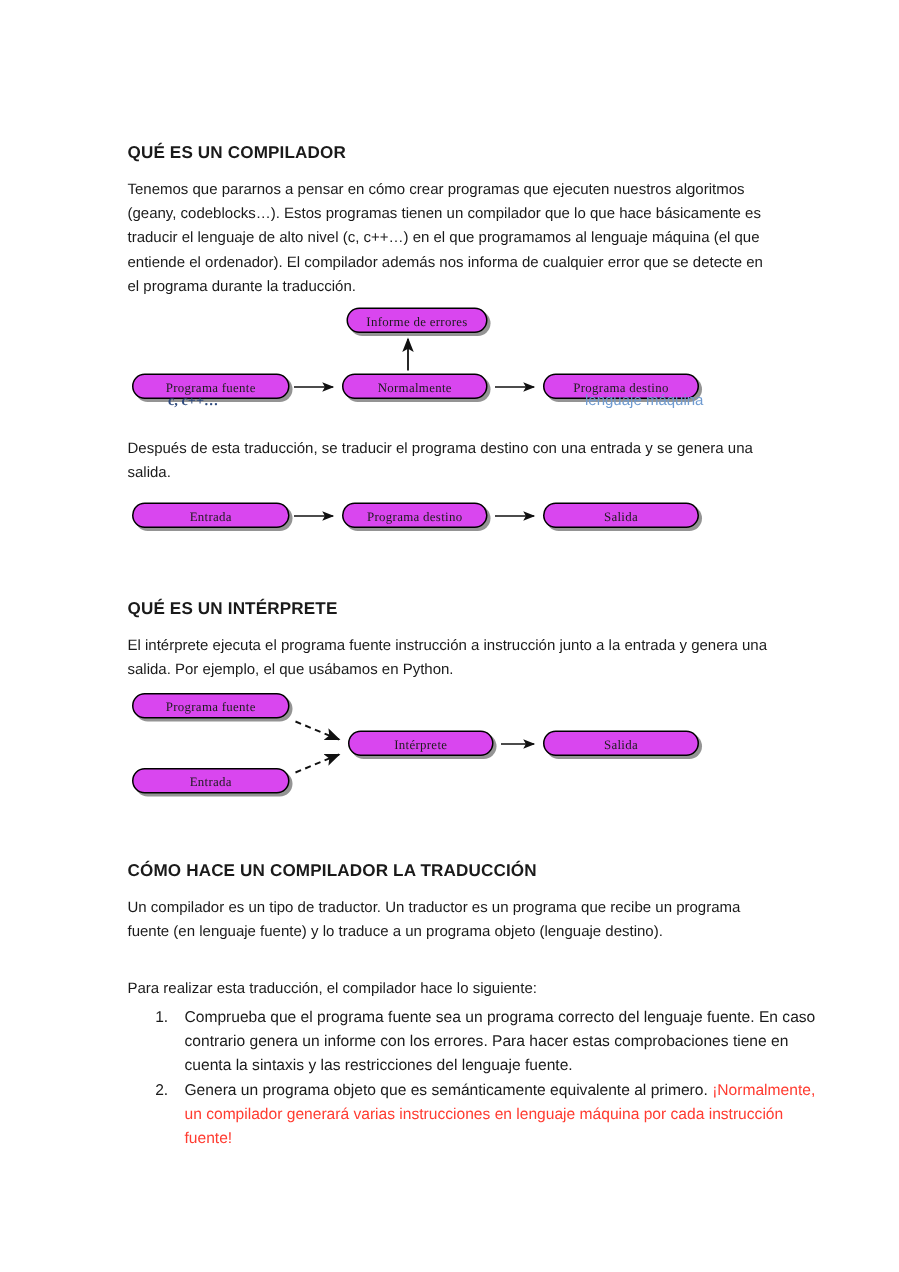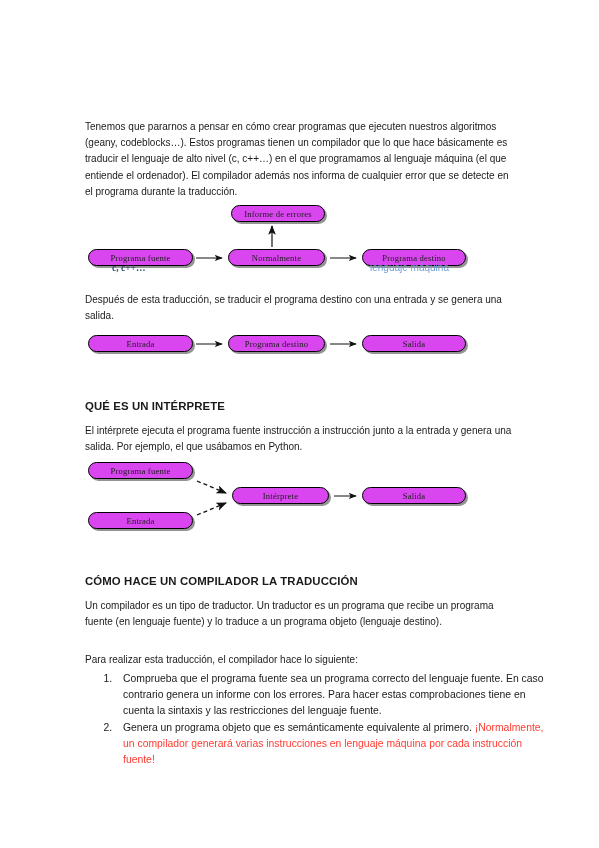--- a/index.html
+++ b/index.html
@@ -109,20 +109,21 @@
     position: absolute;
     overflow: visible;
   }
 </style>
 </head>
 <body>
 
 <div class="page">
 
 
+  <div class="abs section-heading" style="left:85px; top:96px; width:430px;">QUÉ ES UN COMPILADOR</div>
 
   <div class="abs body-text" style="left:85px; top:119px; width:432px;">Tenemos que pararnos a pensar en cómo crear programas que ejecuten nuestros algoritmos (geany, codeblocks…). Estos programas tienen un compilador que lo que hace básicamente es traducir el lenguaje de alto nivel (c, c++…) en el que programamos al lenguaje máquina (el que entiende el ordenador). El compilador además nos informa de cualquier error que se detecte en el programa durante la traducción.</div>
 
   <div class="diagram" style="top:0; height:0;">
 
     <div class="node" style="left:231px; top:205px; width:94px;">Informe de errores</div>
 
     <div class="node" style="left:88px; top:249px; width:105px;">Programa fuente</div>
 
     <div class="node" style="left:228px; top:249px; width:97px;">Normalmente</div>
@@ -138,21 +139,21 @@
           <path d="M0,0 L8,3.2 L0,6.4 L1.8,3.2 Z" fill="#111111"></path>
         </marker>
       </defs>
       <line x1="272" y1="247" x2="272" y2="226" stroke="#111111" stroke-width="1.2" marker-end="url(#ah)"></line>
       <line x1="196" y1="258" x2="222" y2="258" stroke="#111111" stroke-width="1" marker-end="url(#ah2)"></line>
       <line x1="330" y1="258" x2="356" y2="258" stroke="#111111" stroke-width="1" marker-end="url(#ah2)"></line>
     </svg>
 
     <div class="note note-blue-dark" style="left:112px; top:263px;">c, c++…</div>
 
-    <div class="note note-blue-light" style="left:370px; top:262px;">lenguaje máquina</div>
+    <div class="note note-blue-light" style="left:390px; top:262px;">lenguaje máquina</div>
   </div>
 
   <div class="abs body-text" style="left:85px; top:292px; width:432px;">Después de esta traducción, se traducir el programa destino con una entrada y se genera una salida.</div>
 
   <div class="diagram" style="top:0; height:0;">
 
     <div class="node" style="left:88px; top:335px; width:105px;">Entrada</div>
 
     <div class="node" style="left:228px; top:335px; width:97px;">Programa destino</div>
 

